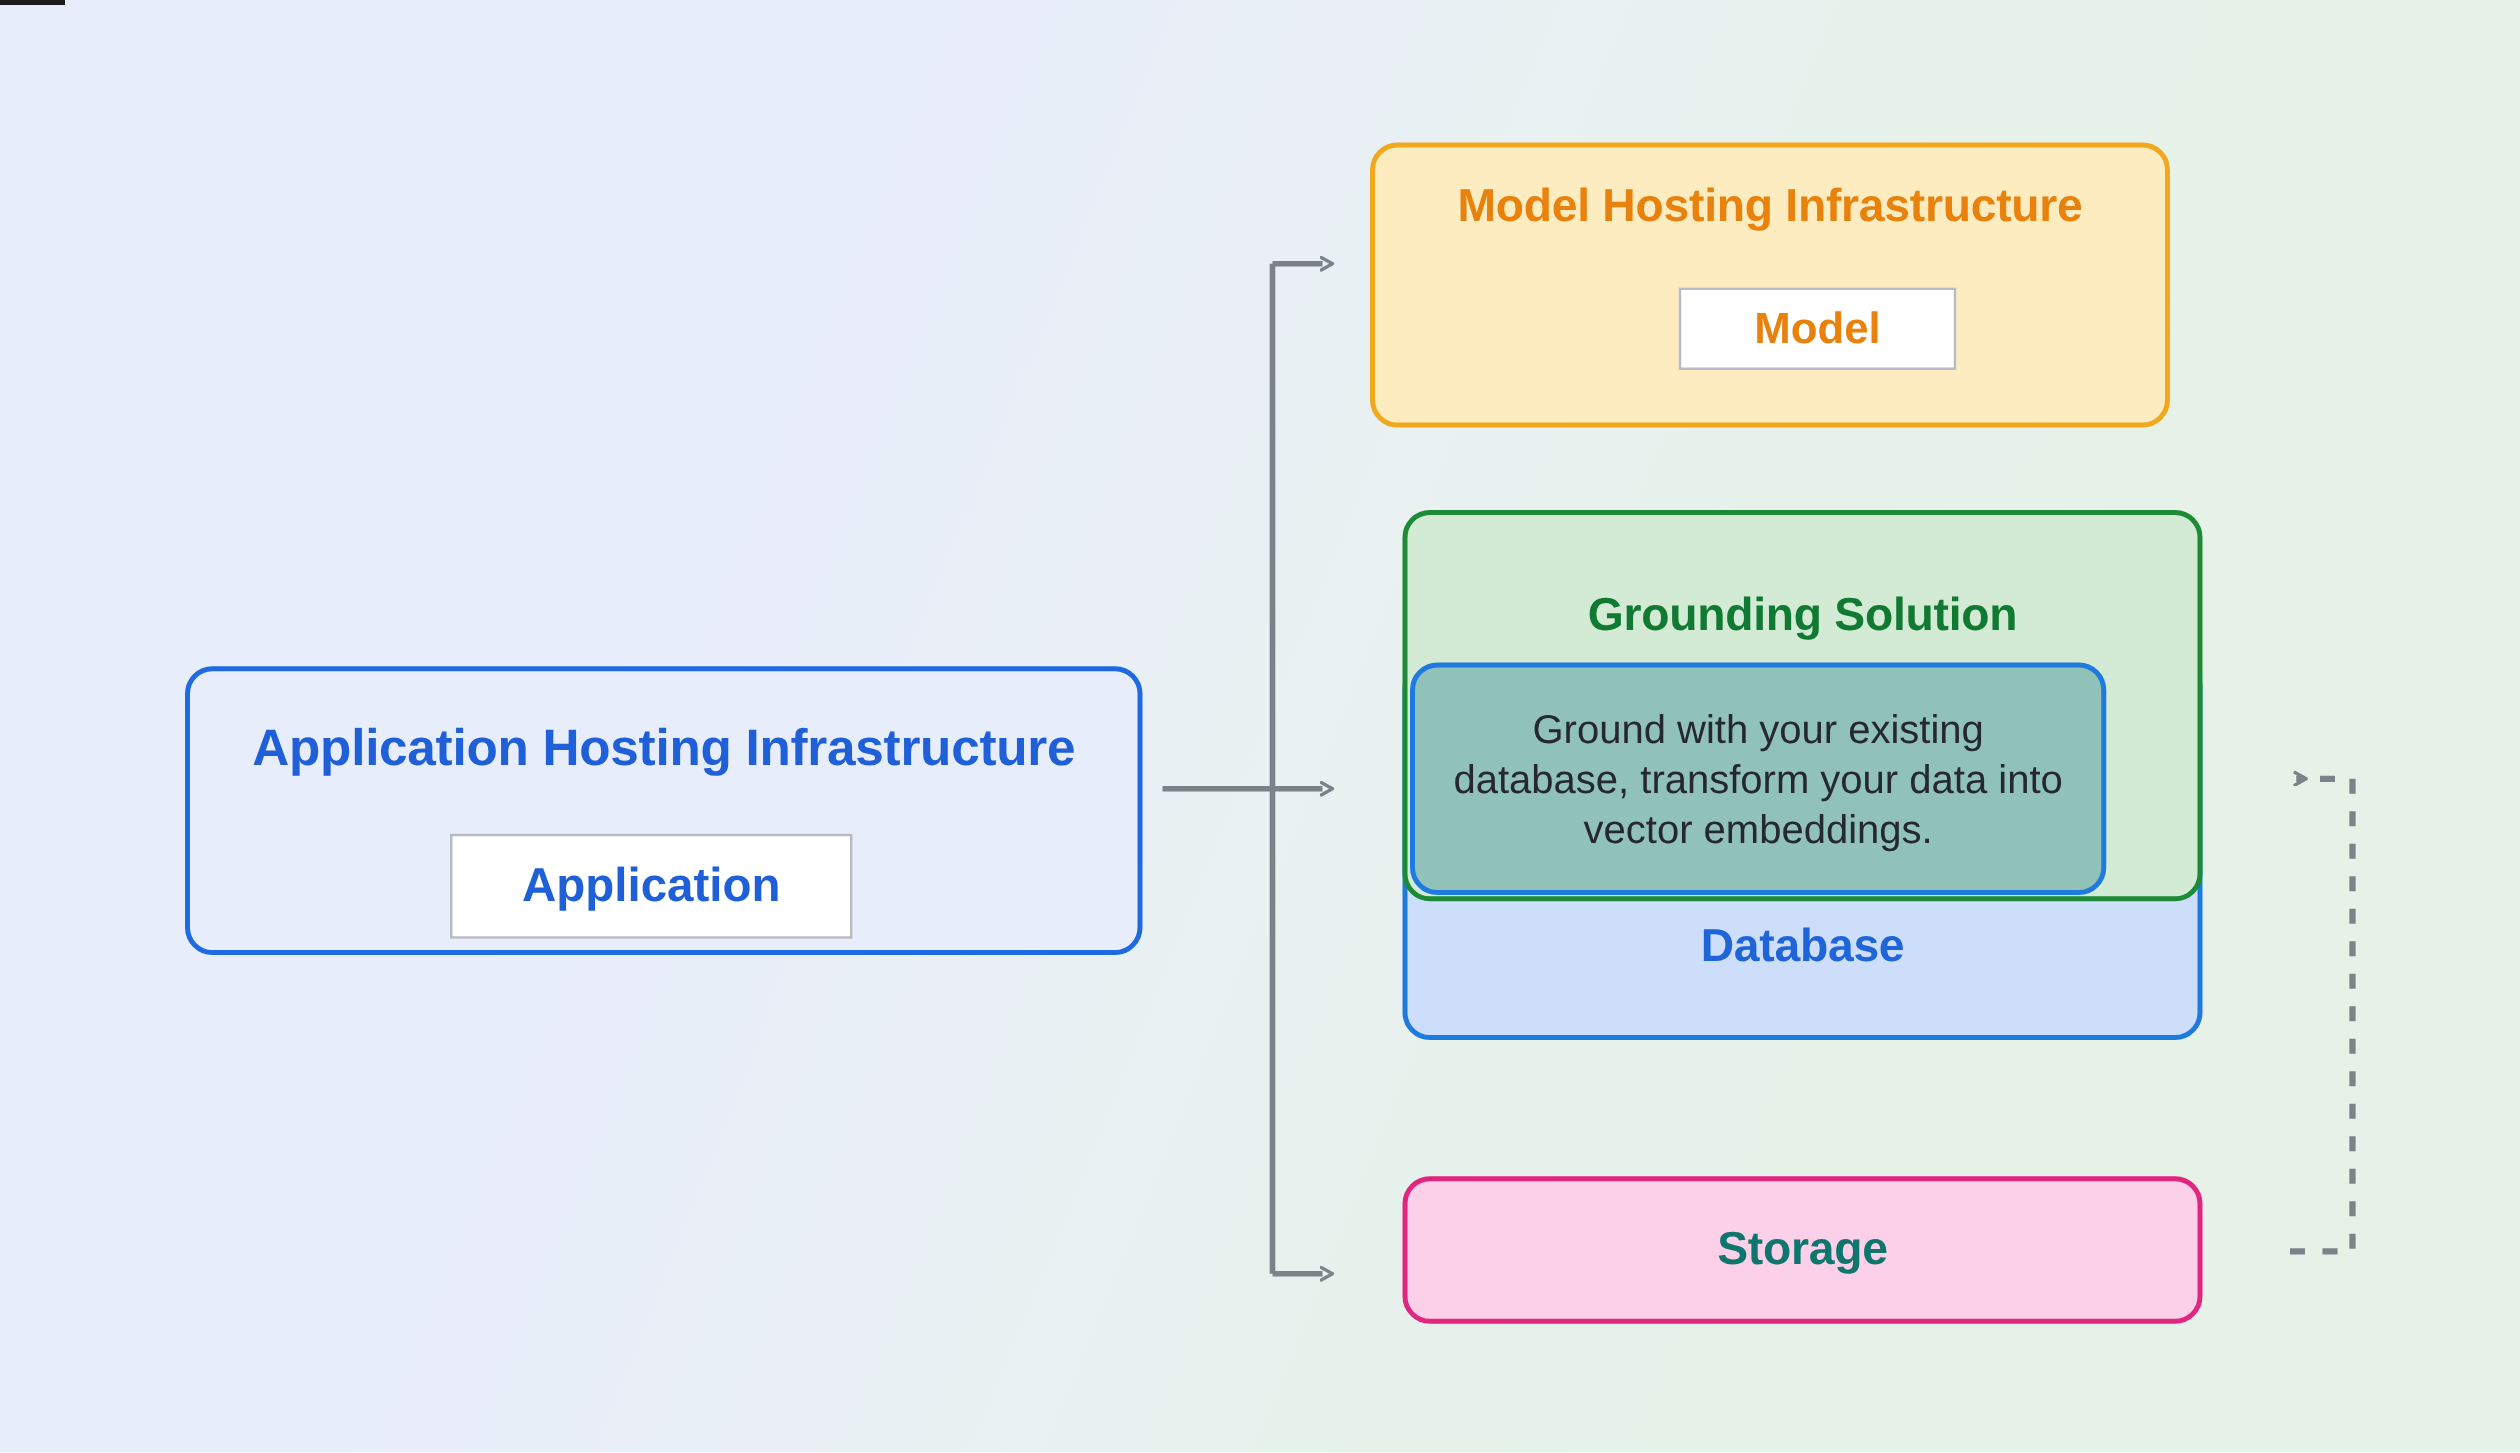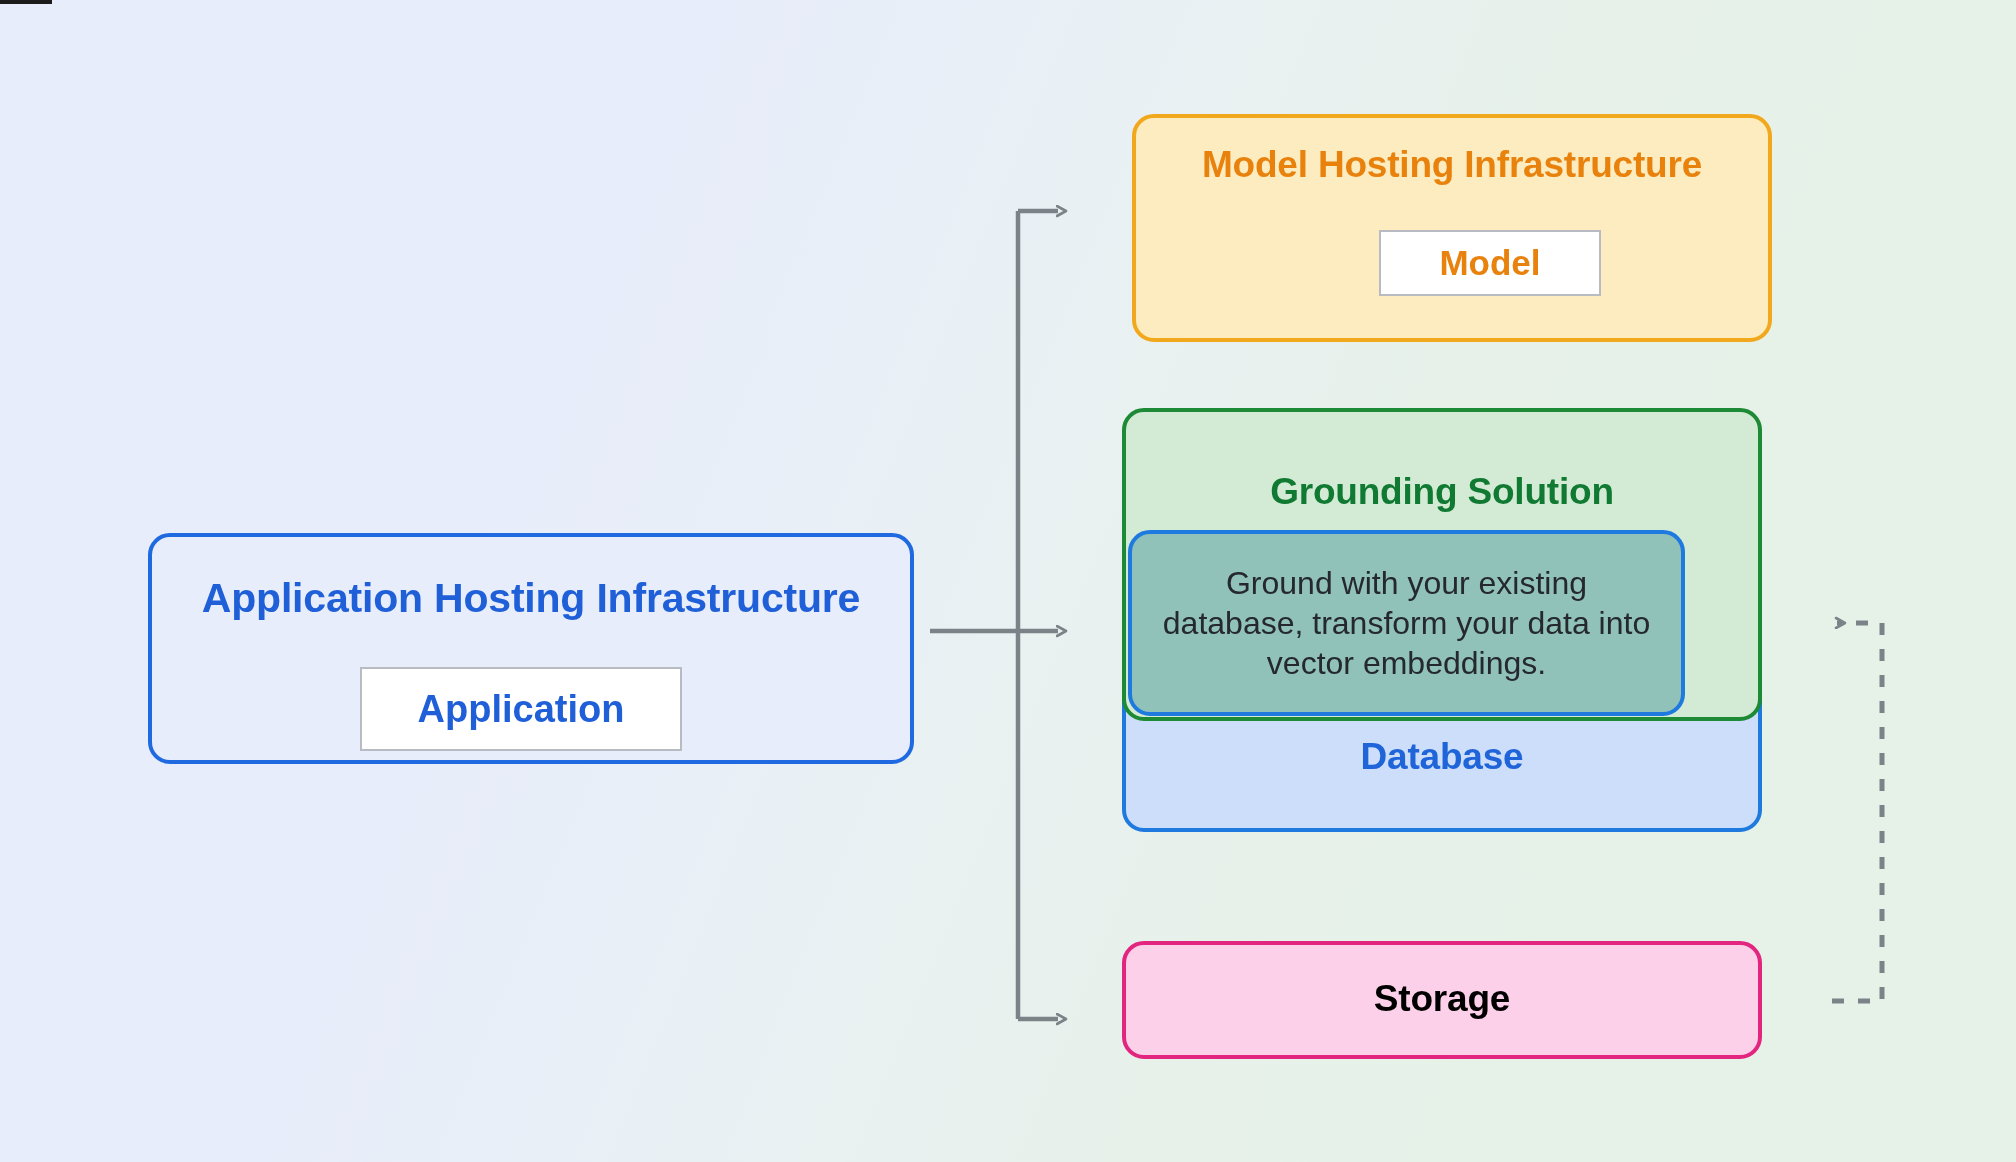--- a/index.html
+++ b/index.html
@@ -72,21 +72,21 @@
     left: 172px;
     top: 130px;
     width: 322px;
     height: 84px;
     font-size: 38px;
     color: #1f5fd8;
   }
 
   
   #model-host {
-    left: 1132px;
+    left: 1096px;
     top: 114px;
     width: 640px;
     height: 228px;
     background: #fcecc0;
     border-color: #f1a81d;
     border-width: 4px;
   }
   #model-host .node-title {
     top: 26px;
     font-size: 37px;
@@ -167,21 +167,21 @@
     top: 941px;
     width: 640px;
     height: 118px;
     background: #fcd0e8;
     border-color: #e2257f;
     border-width: 4px;
   }
   #storage .node-title {
     top: 33px;
     font-size: 37px;
-    color: #000000;
+    color: #0f766e;
   }
 
   
   #connectors {
     position: absolute;
     left: 0;
     top: 0;
     width: 2016px;
     height: 1162px;
     z-index: 4;

